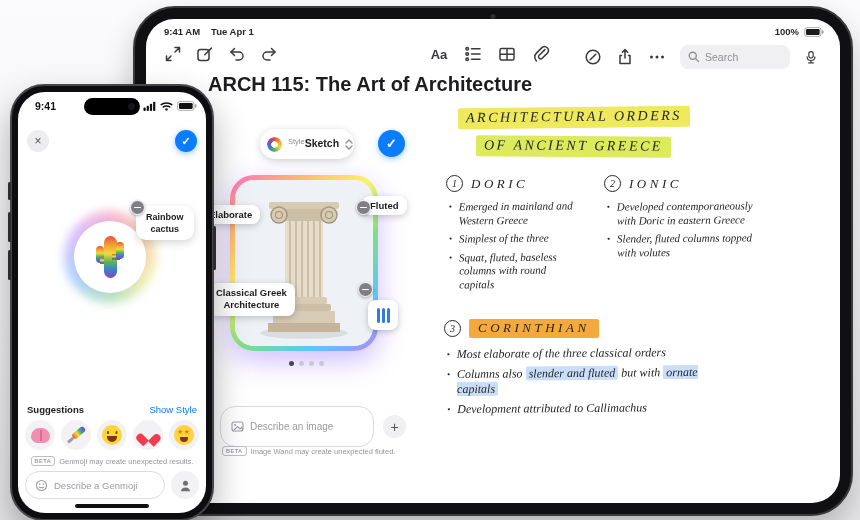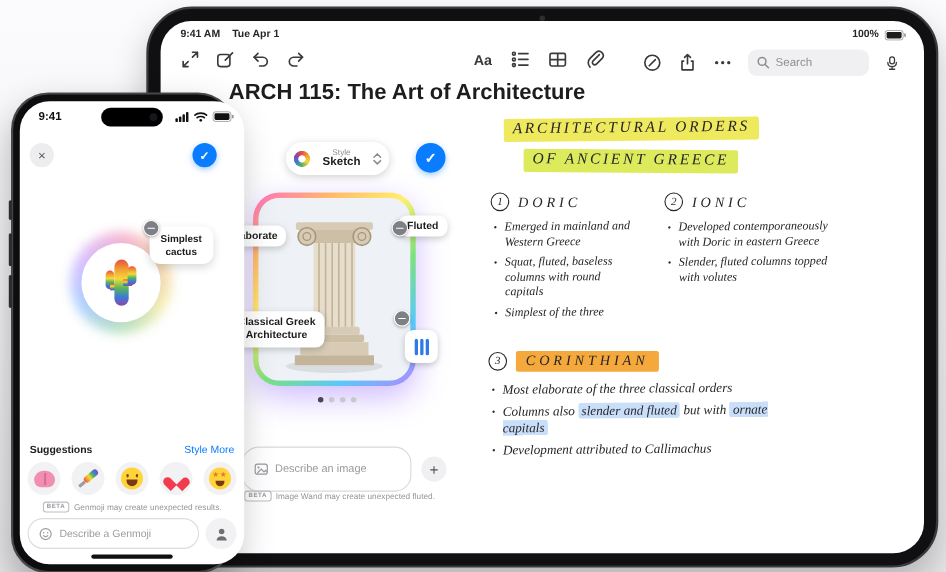--- a/index.html
+++ b/index.html
@@ -61,21 +61,21 @@
   .hl-b { background:#c9def8; padding:0 3px; border-radius:2px; }
 
   
   .style-pill { position:absolute; left:114px; top:110px; width:94px; height:30px;
           background:#fff; border-radius:15px; box-shadow:0 2px 8px rgba(0,0,0,.18);
           display:flex; align-items:center; gap:6px; padding:0 7px; z-index:3; }
   .scribble { width:15px; height:15px; border-radius:50%; flex:none;
           background:conic-gradient(#e8503e,#f2a134,#f3d93b,#58b45b,#3b7bd6,#8e44ad,#e8503e);
           -webkit-mask:radial-gradient(circle, transparent 3px, #000 3.6px);
           mask:radial-gradient(circle, transparent 3px, #000 3.6px); }
-  .style-txt { display:flex; flex-direction:column; line-height:1.05; flex:1;text-align:center; }
+  .style-txt { display:flex; flex-direction:row; line-height:1.05; flex:1;text-align:center; }
   .style-lab { font-size:7.5px; color:#8e8e93; }
   .style-val { font-size:10.5px; font-weight:600; color:#1c1c1e; }
   .chevs { display:flex; flex-direction:column; gap:1px; }
 
   .blue-check { width:27px; height:27px; border-radius:50%; background:#0a7cff; color:#fff;
           display:flex; align-items:center; justify-content:center; font-size:13px; font-weight:700;
           box-shadow:0 2px 6px rgba(10,124,255,.4); }
   .ipad-check { position:absolute; left:232px; top:111px; z-index:3; }
 
   .wand-frame { position:absolute; left:84px; top:156px; width:148px; height:176px;
@@ -120,21 +120,21 @@
   .beta-badge { font-size:5.5px; letter-spacing:.5px; border:1px solid #bdbdc3; border-radius:3px;
           padding:1px 3px; color:#9a9aa0; font-weight:700; }
 
   
   .iphone { position:absolute; left:10px; top:84px; width:204px; height:437px;
           background:#0d0d0f; border:2px solid #47474b; border-radius:34px;
           box-shadow:0 16px 34px rgba(0,0,0,.3); z-index:5; }
   .side-btn { position:absolute; width:3px; background:#2c2c30; border-radius:2px; left:-4px; }
   .sb1 { top:96px; height:18px; } .sb2 { top:126px; height:30px; } .sb3 { top:164px; height:30px; }
   .sb-pwr { right:-4px; left:auto; top:140px; height:44px; }
-  .iphone-screen { position:absolute; left:6px; top:6px; width:204px; height:421px;
+  .iphone-screen { position:absolute; left:6px; top:6px; width:188px; height:421px;
           background:#fff; border-radius:27px; overflow:hidden; }
   .dyn-island { position:absolute; left:50%; transform:translateX(-50%); top:6px;
           width:56px; height:17px; background:#000; border-radius:10px; z-index:2; }
   .dyn-island i { position:absolute; right:5px; top:5px; width:7px; height:7px; border-radius:50%;
           background:#16161c; display:block; }
   .iph-status { position:absolute; top:8px; left:0; right:0; height:13px; }
   .iph-time { position:absolute; left:17px; font-size:10.5px; font-weight:700; color:#111; }
   .iph-icons { position:absolute; right:9px; top:1px; display:flex; gap:4px; align-items:center; }
 
   .round-btn { position:absolute; width:22px; height:22px; border-radius:50%;
@@ -323,22 +323,22 @@
 
       <div class="hw hw-t1"><span class="hl-y">ARCHITECTURAL ORDERS</span></div>
       <div class="hw hw-t2"><span class="hl-g">OF ANCIENT GREECE</span></div>
 
       <div class="hw hw-head hd-doric">
         <span class="circ-num">1</span>
         <span>DORIC</span>
       </div>
       <div class="hw hw-col col-doric">
         <div class="hw-bullet">Emerged in mainland and Western Greece</div>
+        <div class="hw-bullet">Simplest of the three</div>
         <div class="hw-bullet">Squat, fluted, baseless columns with round capitals</div>
-        <div class="hw-bullet">Simplest of the three</div>
       </div>
 
       <div class="hw hw-head hd-ionic">
         <span class="circ-num">2</span>
         <span>IONIC</span>
       </div>
       <div class="hw hw-col col-ionic">
         <div class="hw-bullet">Developed contemporaneously with Doric in eastern Greece</div>
         <div class="hw-bullet">Slender, fluted columns topped with volutes</div>
       </div>
@@ -473,37 +473,37 @@
         </span>
       </div>
 
       <div class="round-btn close-btn">×</div>
       <div class="round-btn blue-check iph-check">✓</div>
 
       <div class="cactus-tag">
         <span class="minus-badge mb-cactus">
             <i></i>
           </span>
-        <span>Simplest</span><br>
+        <span>Rainbow</span><br>
         <span>cactus</span>
       </div>
 
       <div class="glow"></div>
       <div class="glow-inner"></div>
       <div class="cactus">
         <i class="cac-armL"></i>
           <i class="cac-conL"></i>
           <i class="cac-body"></i>
           <i class="cac-conR"></i>
           <i class="cac-armR"></i>
       </div>
 
       <div class="sugg-head">
         <span class="sugg-title">Suggestions</span>
-        <span class="show-more">Style More</span>
+        <span class="show-more">Show Style</span>
       </div>
 
       <div class="sugg-row">
         <div class="sugg">
             <div class="emj-brain"></div>
           </div>
         <div class="sugg">
             <div class="emj-brush">
               <i class="hdl"></i>
               <i class="tip"></i>

